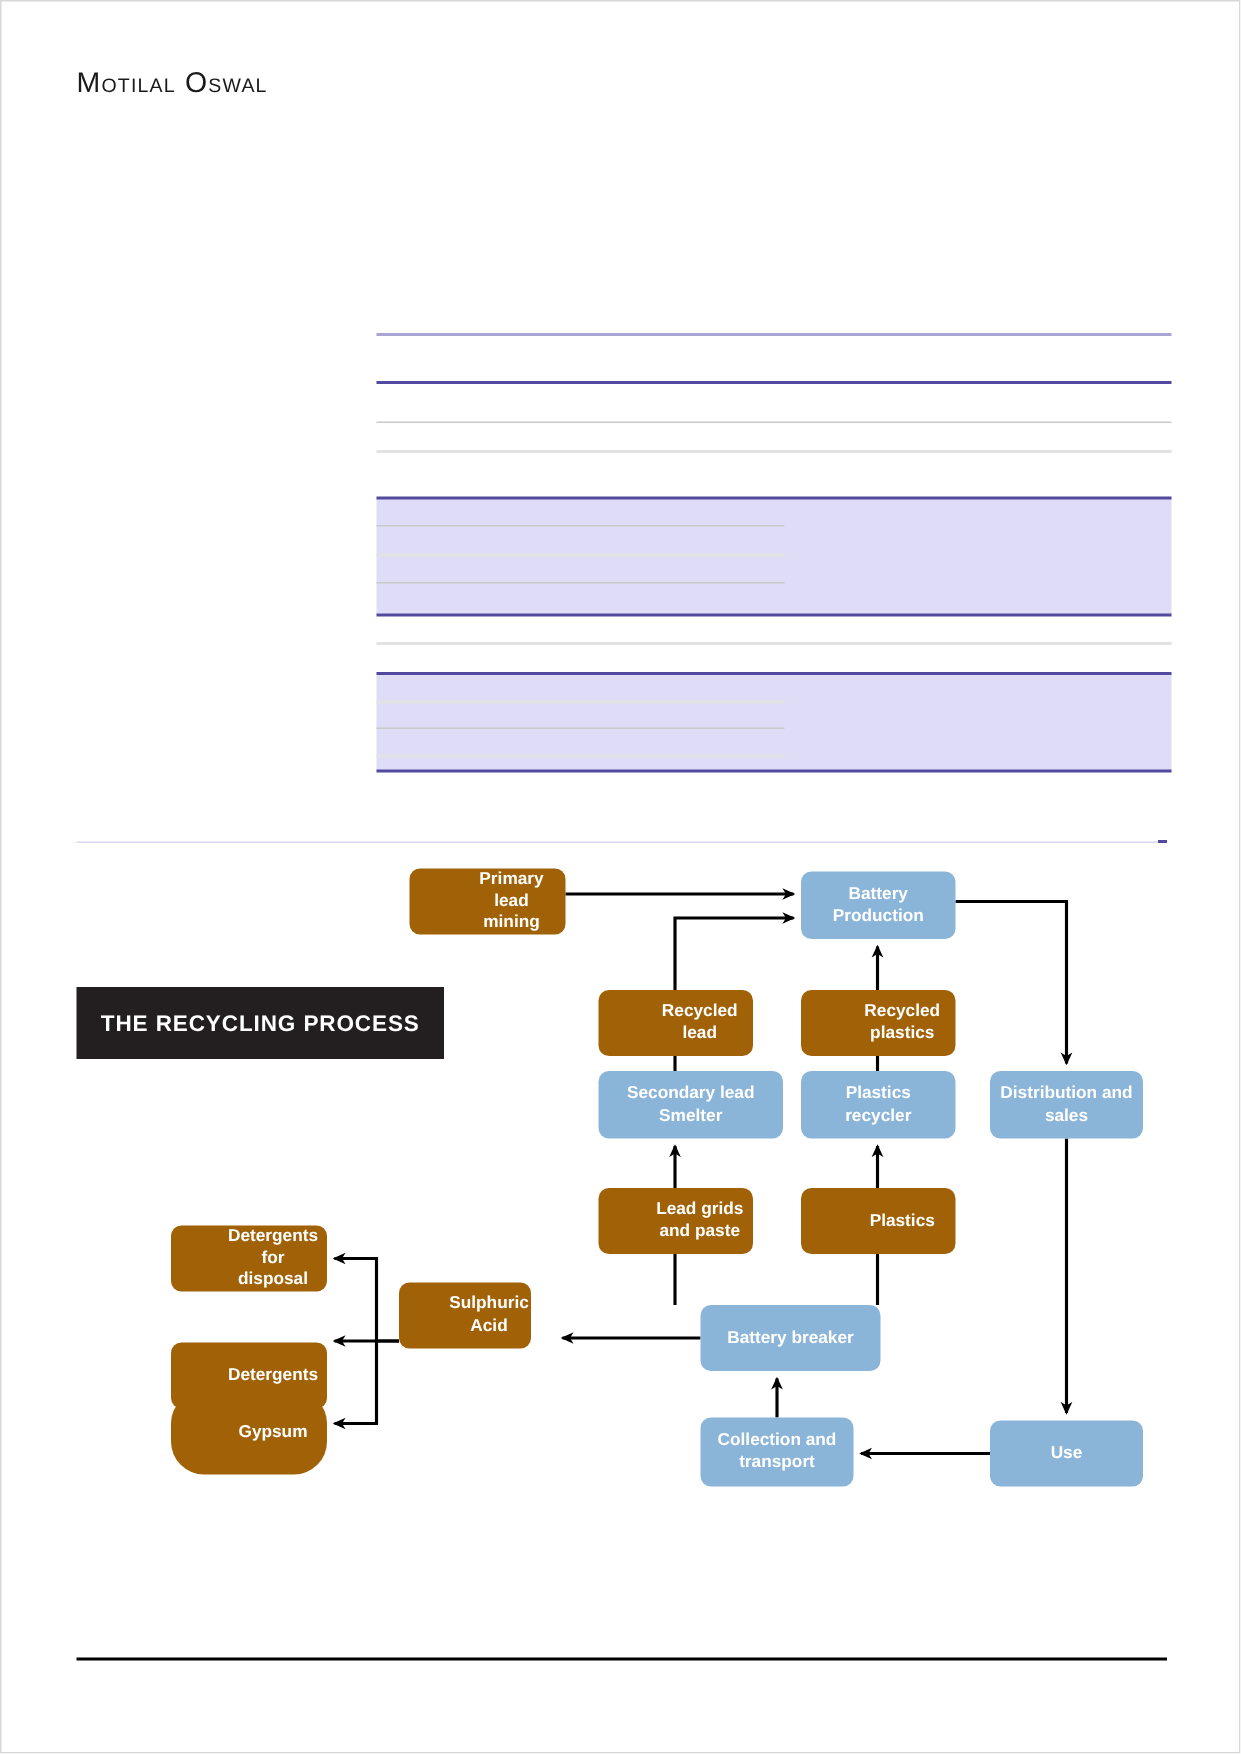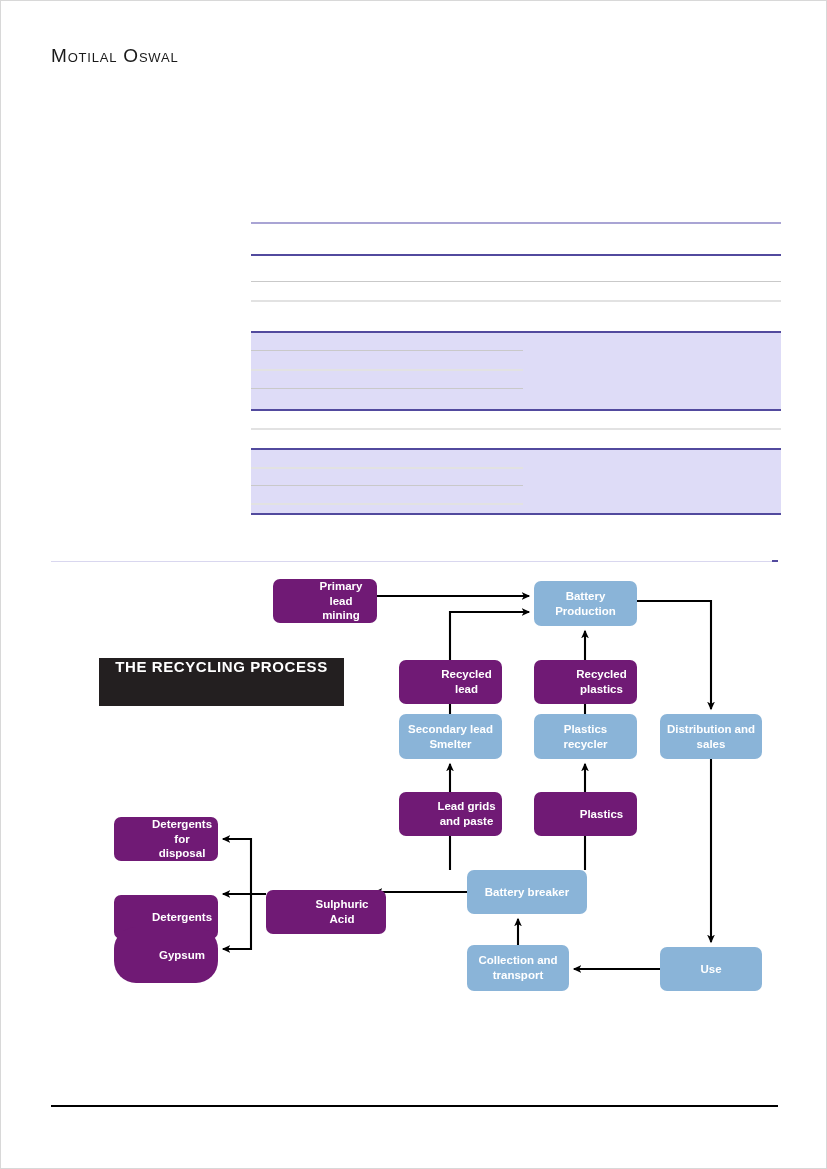--- a/index.html
+++ b/index.html
@@ -91,22 +91,22 @@
 
   
   .banner {
     position: absolute;
     left: 50px;
     top: 657px;
     width: 245px;
     height: 48px;
     background: #231f20;
     display: flex;
+    align-items: center;
     justify-content: center;
-    margin-left: 48px;
   }
   .banner-label {
     color: #ffffff;
     font-size: 15px;
     font-weight: bold;
     letter-spacing: 0.6px;
     white-space: nowrap;
   }
 
   
@@ -128,21 +128,21 @@
     justify-content: center;
     text-align: center;
     color: #ffffff;
     font-size: 11.5px;
     line-height: 1.28;
     font-weight: 600;
     padding: 2px 4px;
     box-sizing: border-box;
     white-space: pre-line;
   }
-  .node.green { background: #701a75; padding-left: 36px; }
+  .node.green { background: #a16207; padding-left: 36px; }
   .node.blue  { background: #8ab4d8; }
 </style>
 </head>
 <body>
 
 <div class="page">
 
   <div class="brand">Motilal Oswal</div>
 
   <div class="table-zone" id="table-zone">
@@ -220,32 +220,32 @@
 
   <div id="node-layer">
       <div class="node green" style="left: 272px; top: 578px; width: 104px; height: 44px;">Primary lead
 mining</div>
       <div class="node blue" style="left: 533px; top: 580px; width: 103px; height: 45px;">Battery
 Production</div>
       <div class="node green" style="left: 398px; top: 659px; width: 103px; height: 44px;">Recycled
 lead</div>
       <div class="node green" style="left: 533px; top: 659px; width: 103px; height: 44px;">Recycled
 plastics</div>
-      <div class="node blue" style="left: 398px; top: 713px; width: 103px; height: 45px;">Secondary lead
+      <div class="node blue" style="left: 398px; top: 713px; width: 123px; height: 45px;">Secondary lead
 Smelter</div>
       <div class="node blue" style="left: 533px; top: 713px; width: 103px; height: 45px;">Plastics
 recycler</div>
       <div class="node blue" style="left: 659px; top: 713px; width: 102px; height: 45px;">Distribution and
 sales</div>
       <div class="node green" style="left: 398px; top: 791px; width: 103px; height: 44px;">Lead grids
 and paste</div>
       <div class="node green" style="left: 533px; top: 791px; width: 103px; height: 44px;">Plastics</div>
       <div class="node green" style="left: 113px; top: 816px; width: 104px; height: 44px;">Detergents for
 disposal</div>
-      <div class="node green" style="left: 265px; top: 889px; width: 120px; height: 44px;">Sulphuric
+      <div class="node green" style="left: 265px; top: 854px; width: 88px; height: 44px;">Sulphuric
 Acid</div>
       <div class="node blue" style="left: 466px; top: 869px; width: 120px; height: 44px;">Battery breaker</div>
       <div class="node green" style="left: 113px; top: 871px; width: 104px; height: 44px; margin-top: 23px;">Detergents</div>
       <div class="node green" style="left: 113px; top: 926px; width: 104px; height: 56px; border-radius: 22px;">Gypsum</div>
       <div class="node blue" style="left: 466px; top: 944px; width: 102px; height: 46px;">Collection and
 transport</div>
       <div class="node blue" style="left: 659px; top: 946px; width: 102px; height: 44px;">Use</div>
     </div>
 
 </div>

